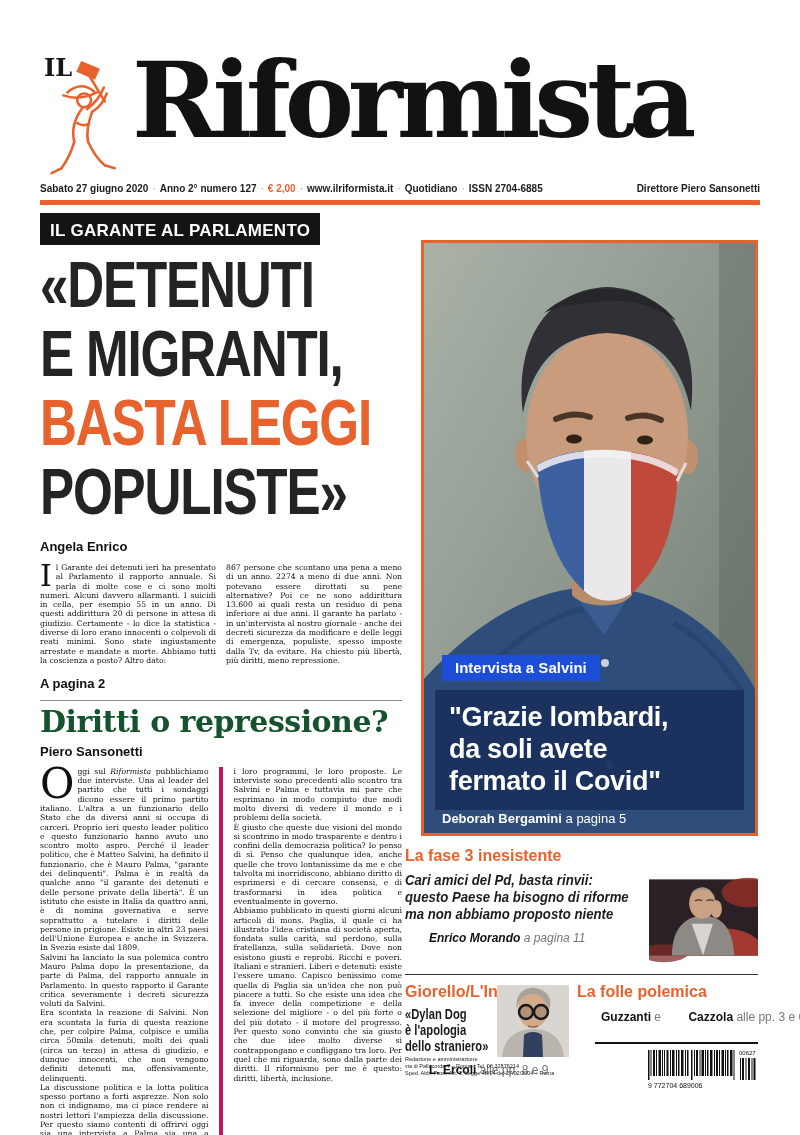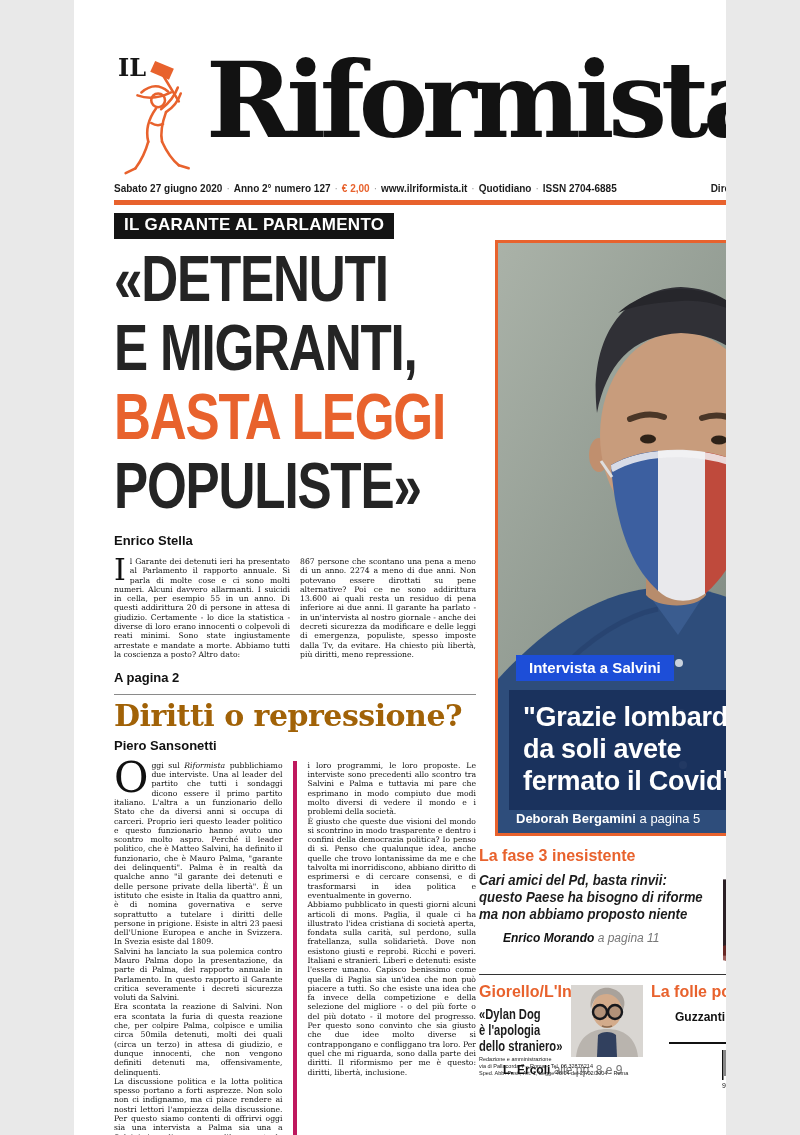--- a/index.html
+++ b/index.html
@@ -1,50 +1,50 @@
 <!DOCTYPE html>
 <html><head>
 <meta charset="utf-8">
 <style>
   html,body{margin:0;padding:0;background:#e9e9e9;}
-  .page{position:relative;width:652px;height:1135px;background:#fff;overflow:hidden;
+  .page{position:relative;width:800px;height:1135px;background:#fff;overflow:hidden;
         font-family:"Liberation Sans",sans-serif;color:#1a1a1a;margin:0 auto;}
 
   
   .il{position:absolute;left:44px;top:56px;font:700 24px/1 "DejaVu Serif",serif;color:#161616;}
   .mascot{position:absolute;left:46px;top:58px;width:92px;height:128px;}
   .masttitle{position:absolute;left:132px;top:46px;font:700 104px/1.05 "DejaVu Serif",serif;
              letter-spacing:-6px;color:#121212;}
   .dateline{position:absolute;left:40px;top:183px;width:720px;display:flex;
             justify-content:space-between;font-size:10px;font-weight:700;color:#1c1c1c;gap:16px;}
   .dl-left span{vertical-align:top;}
   .dl-sep{color:#9a9a9a;margin:0 4px;font-weight:400;}
   .dl-price{color:#e8622d;}
   .orange-rule{position:absolute;left:40px;top:200px;width:720px;height:5px;background:#e8622d;}
 
   
   .leftcol{position:absolute;left:40px;top:213px;width:362px;}
   .kicker-banner{display:inline-block;background:#141414;color:#fff;font-size:17px;
-                 font-weight:700;padding:2px 10px 4px;letter-spacing:.3px;}
+                 font-weight:700;padding:8px 10px 4px;letter-spacing:.3px;}
   .lead-hl{margin:6px 0 0;}
   .lead-hl .ln{font-weight:700;font-size:64px;line-height:69px;letter-spacing:-1.5px;
                transform:scaleX(.8);transform-origin:0 50%;white-space:nowrap;color:#242424;}
   .lead-hl .ln.orange{color:#e8622d;}
   .byline{font-size:13px;font-weight:700;margin:12px 0 9px;color:#111;}
   .cols{display:flex;gap:10px;}
   .col{flex:1;font:400 7.7px/9.3px "DejaVu Serif",serif;text-align:justify;color:#101010;}
   .col p{margin:0;}
   .cols.ruled .col + .col{border-left:4px solid #be185d;padding-left:11px;}
   .dropcap{float:left;font-family:"DejaVu Serif",serif;font-size:30px;line-height:25px;
            padding-right:4px;color:#101010;}
   .dropcap.o{font-size:42px;line-height:34px;padding-right:3px;}
   .ital{font-style:italic;}
   .jump{font:700 13px "Liberation Sans",sans-serif;margin-top:11px;color:#111;}
   .sect-rule{border:0;border-top:1px solid #8a8a8a;margin:9px 0 5px;}
-  .ed-hl{font:700 30px/1.05 "DejaVu Serif",serif;letter-spacing:-.5px;margin:2px 0 0;color:#a16207;}
+  .ed-hl{font:700 30px/1.05 "DejaVu Serif",serif;letter-spacing:-.5px;margin:2px 0 0;color:#14532d;}
 
   
   .rightcol{position:absolute;left:405px;top:240px;width:353px;}
   .photo-frame{position:relative;margin-left:16px;width:337px;height:596px;
                border:3px solid #e8622d;box-sizing:border-box;overflow:hidden;}
   .photo-frame > svg{position:absolute;left:0;top:0;width:100%;height:100%;}
   .tag{position:absolute;left:18px;top:412px;background:#1d4ed8;color:#fff;font-size:15px;
        font-weight:700;padding:4px 13px 5px;}
   .quotebox{position:absolute;left:11px;right:11px;top:447px;background:rgba(25,48,92,.95);
             padding:11px 14px 13px;}
@@ -108,21 +108,21 @@
   </header>
 
   <section class="leftcol">
     <div class="kicker-banner">IL GARANTE AL PARLAMENTO</div>
     <h1 class="lead-hl" style="margin:6px 0 0;">
       <div class="ln">«DETENUTI</div>
       <div class="ln">E MIGRANTI,</div>
       <div class="ln orange">BASTA LEGGI</div>
       <div class="ln">POPULISTE»</div>
     </h1>
-    <div class="byline">Enrico Stella</div>
+    <div class="byline">Angela Enrico</div>
 
     <div class="cols">
       <div class="col">
         <p><span class="dropcap">I</span><span>l Garante dei detenuti ieri ha presentato al Parlamento il rapporto annuale. Si parla di molte cose e ci sono molti numeri. Alcuni davvero allarmanti. I suicidi in cella, per esempio 55 in un anno. Di questi addirittura 20 di persone in attesa di giudizio. Certamente - lo dice la statistica - diverse di loro erano innocenti o colpevoli di reati minimi. Sono state ingiustamente arrestate e mandate a morte. Abbiamo tutti la coscienza a posto? Altro dato:</span></p>
         <div class="jump">A pagina 2</div>
       </div>
       <div class="col">
         <p>867 persone che scontano una pena a meno di un anno. 2274 a meno di due anni. Non potevano essere dirottati su pene alternative? Poi ce ne sono addirittura 13.600 ai quali resta un residuo di pena inferiore ai due anni. Il garante ha parlato - in un'intervista al nostro giornale - anche dei decreti sicurezza da modificare e delle leggi di emergenza, populiste, spesso imposte dalla Tv, da evitare. Ha chiesto più libertà, più diritti, meno repressione.</p>
       </div>
     </div>

